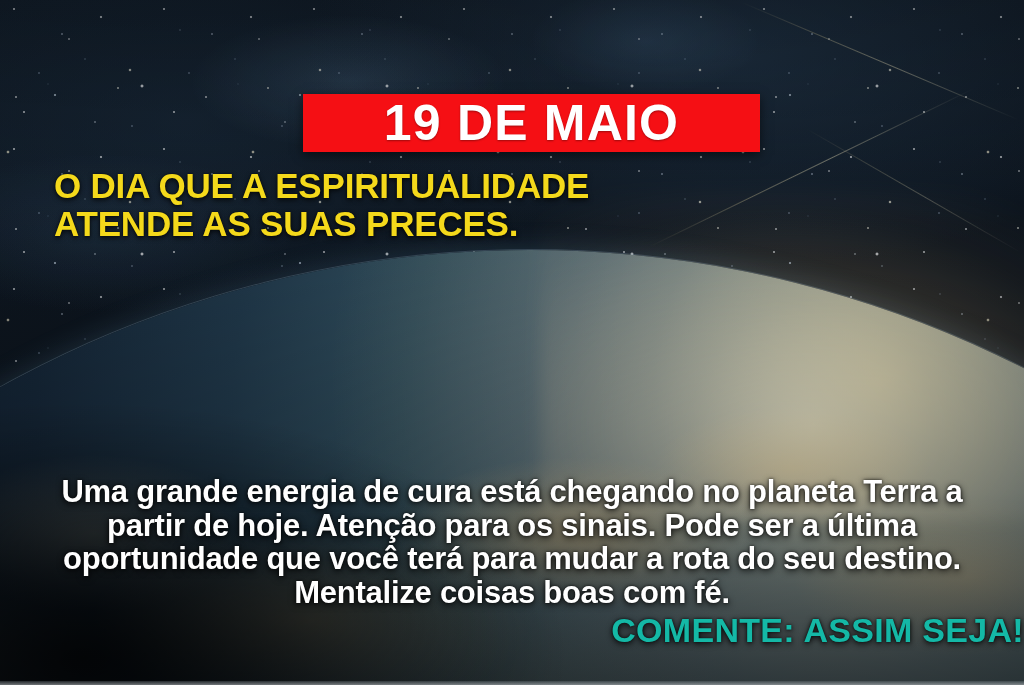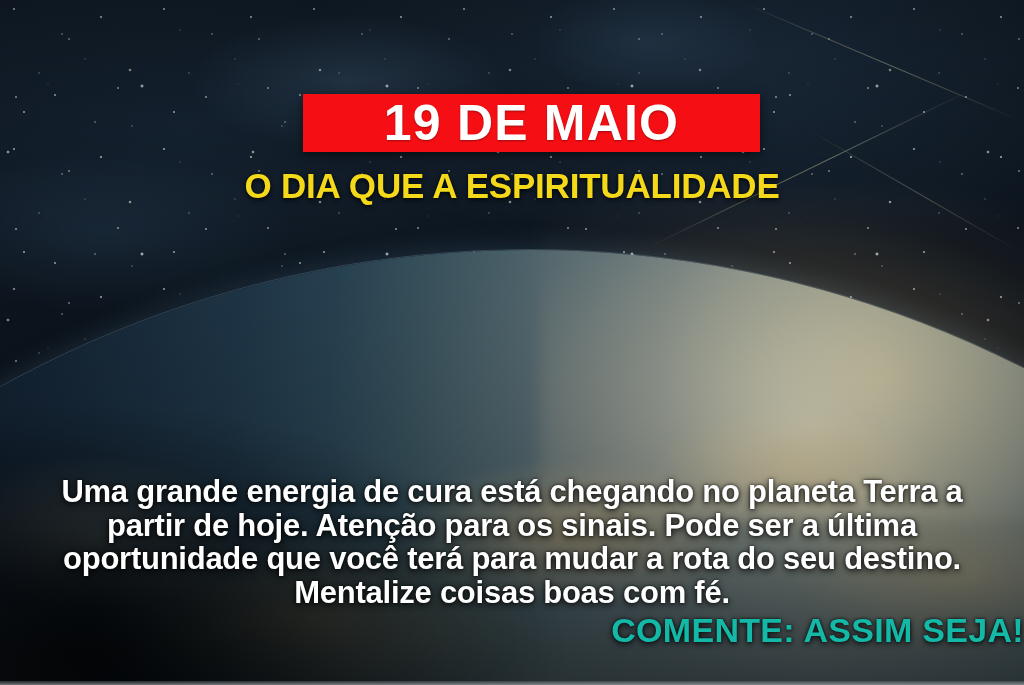--- a/index.html
+++ b/index.html
@@ -228,21 +228,20 @@
     white-space: nowrap;
     text-shadow: 0 1px 2px rgba(0,0,0,0.35);
   }
 
   
   .headline {
     position: absolute;
     left: 0;
     right: 0;
     top: 167px;
-    text-align: center;
     color: #f4d91b;
     font-size: 35px;
     font-weight: bold;
     line-height: 38px;
     letter-spacing: -0.2px;
     text-shadow: 0 2px 5px rgba(0,0,0,0.75), 0 0 2px rgba(0,0,0,0.6);
     padding: 0 54px;
   }
   .headline .l2 { display: block; }
 
@@ -301,20 +300,21 @@
   <div class="bottom-strip"></div>
 
   <div class="content">
 
     <div class="date-banner">
       <span class="date-banner-text">19 DE MAIO</span>
     </div>
 
     <div class="headline">
       <span>O DIA QUE A ESPIRITUALIDADE</span>
+      <span class="l2">ATENDE AS SUAS PRECES.</span>
     </div>
 
     <p class="body-copy">Uma grande energia de cura está chegando no planeta Terra a partir de hoje. Atenção para os sinais. Pode ser a última oportunidade que você terá para mudar a rota do seu destino. Mentalize coisas boas com fé.</p>
 
     <div class="cta">COMENTE: ASSIM SEJA!</div>
 
   </div>
 </div>
 
 </body></html>

